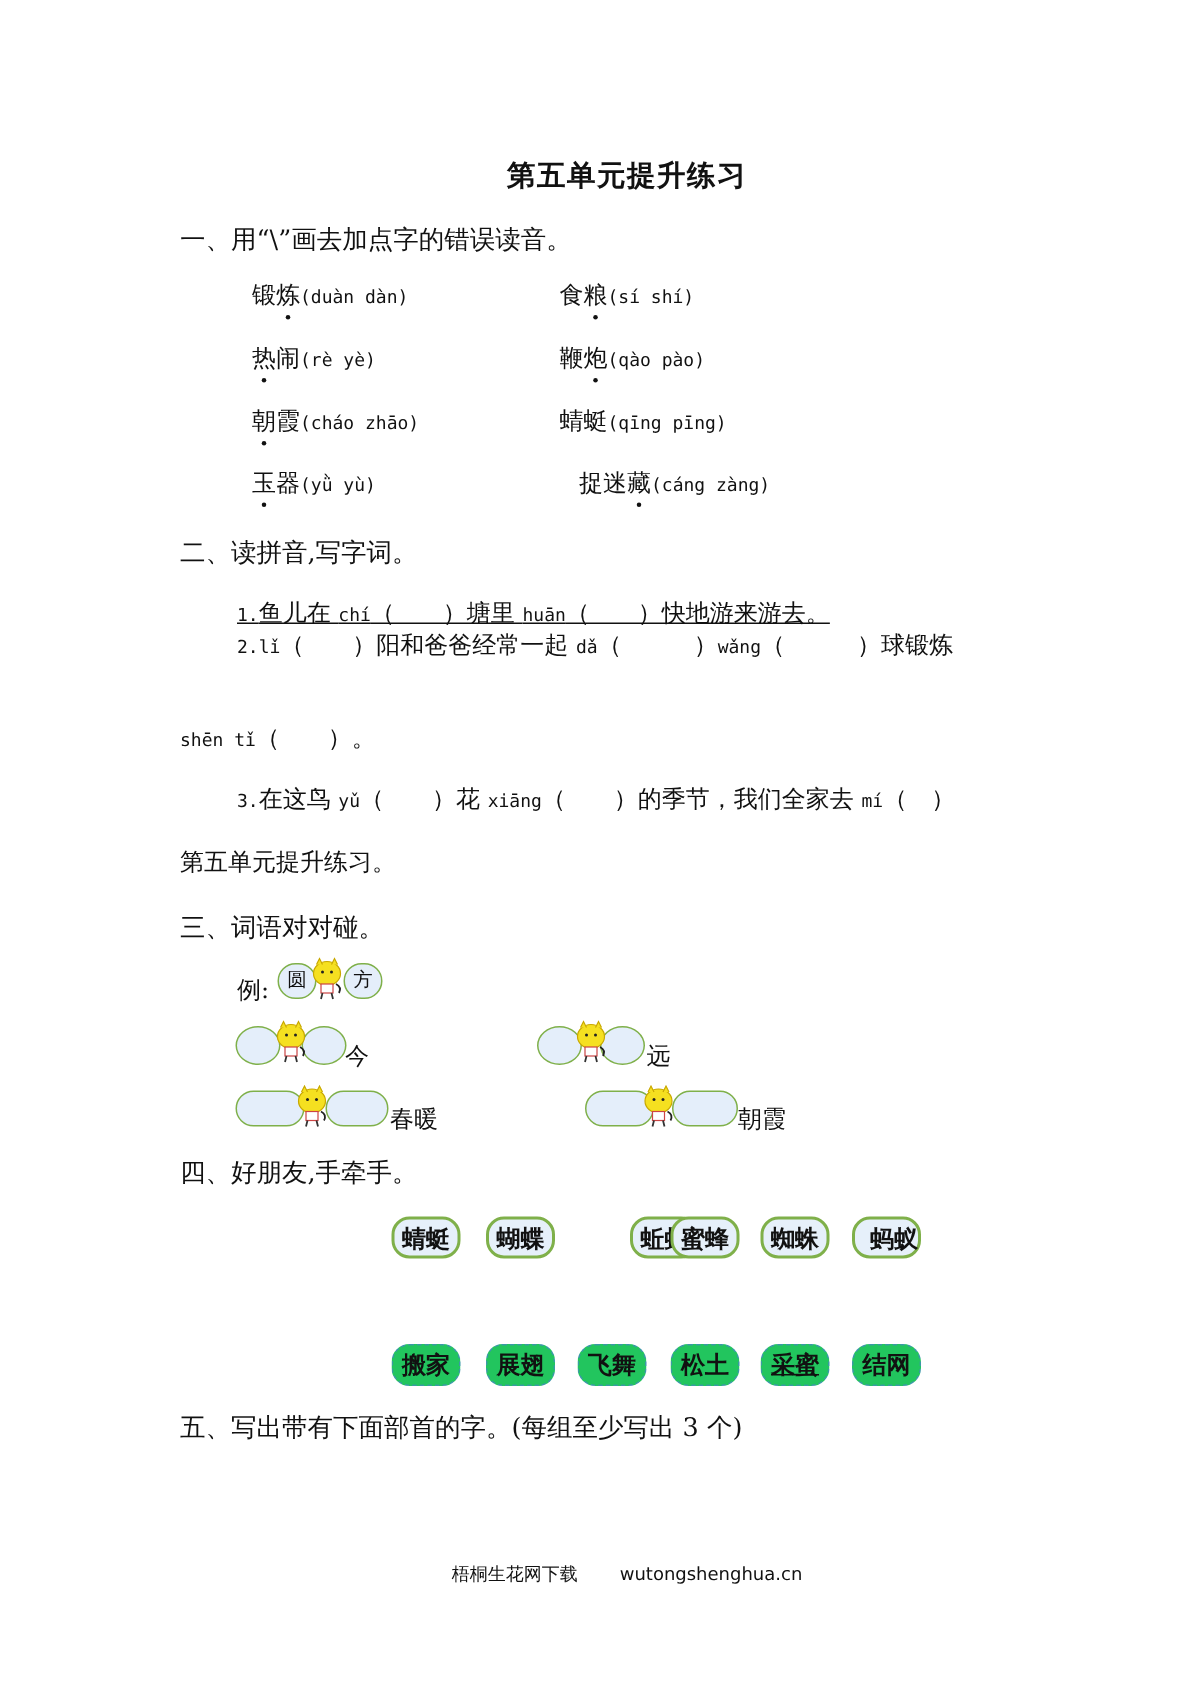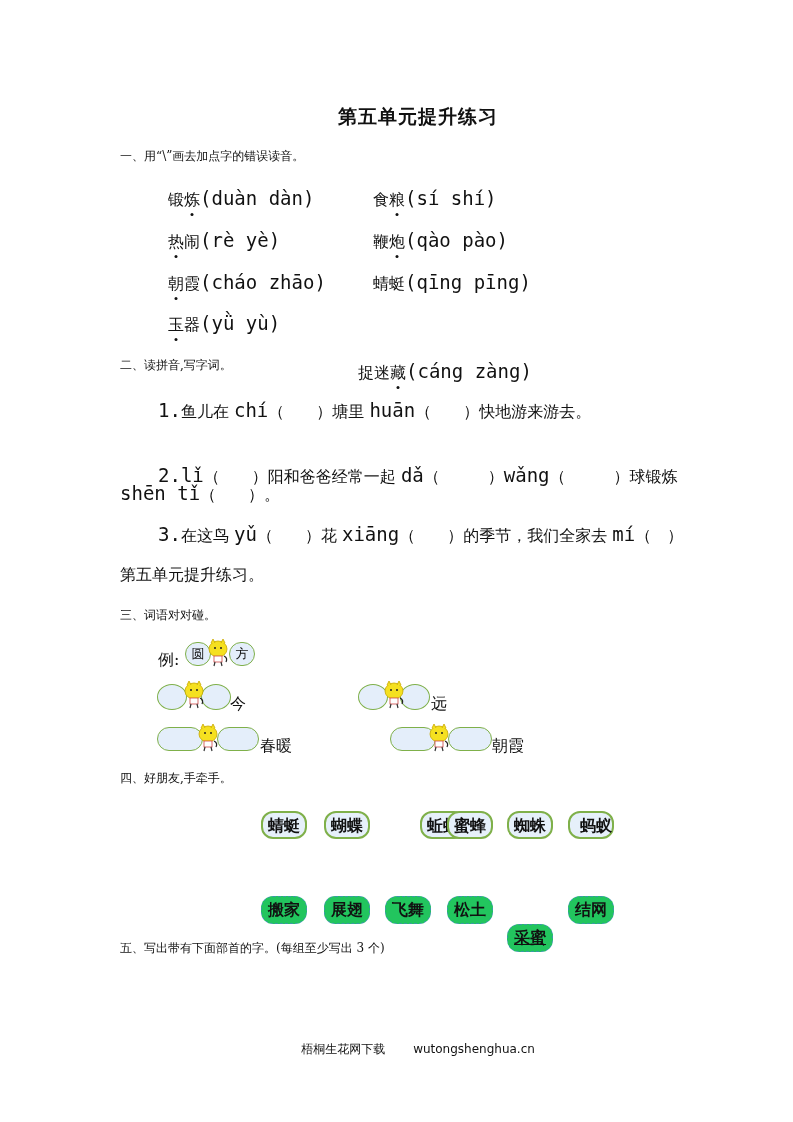--- a/index.html
+++ b/index.html
@@ -11,30 +11,30 @@
       position: relative; overflow: hidden;
       font-family: "DejaVu Serif", "Liberation Serif", serif;
       color: #111;
     }
     .abs { position: absolute; white-space: nowrap; }
     .title {
       left: 0; width: 836px; text-align: center; top: 104px;
       font-size: 19px; font-weight: bold; letter-spacing: 1px;
       font-family: "DejaVu Sans", "Liberation Sans", sans-serif;
     }
-    .sec { left: 120px; font-size: 12px; }
+    .sec { left: 120px; font-size: 17px; }
     .line { font-size: 16px; }
     .pinyin-item { font-size: 16px; }
     .dot { position: relative; display: inline-block; }
     .dot::after {
       content: ""; position: absolute; left: 50%; bottom: -5px;
       width: 3px; height: 3px; border-radius: 50%;
       background: #111; transform: translateX(-50%);
     }
-    .mono { font-family: "DejaVu Sans Mono", "Liberation Mono", monospace; font-size: 19px; }
+    .mono { font-family: "DejaVu Sans Mono", "Liberation Mono", monospace; font-size: 12px; }
 
     
     .bubble-pair { position: absolute; height: 28px; }
     .bubble {
       position: absolute; top: 0; height: 24px;
       background: #e4eefa; border: 1.5px solid #7fb04a;
       border-radius: 14px; box-sizing: border-box;
       font-size: 13px; text-align: center; line-height: 21px;
       font-family: "DejaVu Sans", sans-serif;
     }
@@ -84,31 +84,31 @@
 <div class="abs pinyin-item" style="left:168px; top:271px;">
   <span class="dot">朝</span><span>霞</span><span class="mono">(cháo  zhāo)</span>
 </div>
 <div class="abs pinyin-item" style="left:373px; top:271px;">
   <span>蜻蜓</span><span class="mono">(qīng  pīng)</span>
 </div>
 
 <div class="abs pinyin-item" style="left:168px; top:312px;">
   <span class="dot">玉</span><span>器</span><span class="mono">(yǜ  yù)</span>
 </div>
-<div class="abs pinyin-item" style="left:358px; top:312px;margin-top:48px;">
+<div class="abs pinyin-item" style="left:386px; top:312px;">
   <span>捉迷</span><span class="dot">藏</span><span class="mono">(cáng  zàng)</span>
 </div>
 
 <div class="abs sec" style="top:357px;">二、读拼音,写字词。</div>
 
-<div class="abs line" style="left:158px; top:399px;">
+<div class="abs line" style="left:158px; top:399px;text-decoration:underline;">
   <span class="mono">1.</span><span>鱼儿在 </span><span class="mono">chí</span><span>（　　）塘里 </span><span class="mono">huān</span><span>（　　）快地游来游去。</span>
 </div>
 
-<div class="abs line" style="left:158px; top:464px;">
+<div class="abs line" style="left:158px; top:420px;">
   <span class="mono">2.</span><span class="mono">lǐ</span><span>（　　）阳和爸爸经常一起 </span><span class="mono">dǎ</span><span>（　　　）</span><span class="mono">wǎng</span><span>（　　　）球锻炼</span>
 </div>
 <div class="abs line" style="left:120px; top:482px;">
   <span class="mono">shēn tǐ</span><span>（　　）。</span>
 </div>
 
 <div class="abs line" style="left:158px; top:523px;">
   <span class="mono">3.</span><span>在这鸟 </span><span class="mono">yǔ</span><span>（　　）花 </span><span class="mono">xiāng</span><span>（　　）的季节，我们全家去 </span><span class="mono">mí</span><span>（　）</span>
 </div>
 <div class="abs line" style="left:120px; top:565px;">第五单元提升练习。</div>
@@ -197,20 +197,20 @@
 <div class="tag insect" style="left:324px; top:811px;">蝴蝶</div>
 <div class="tag insect" style="left:385px; top:811px;margin-left:35px;">蚯蚓</div>
 <div class="tag insect" style="left:447px; top:811px;">蜜蜂</div>
 <div class="tag insect" style="left:507px; top:811px;">蜘蛛</div>
 <div class="tag insect" style="left:568px; top:811px;text-align:right;">蚂蚁</div>
 
 <div class="tag action" style="left:261px; top:896px;">搬家</div>
 <div class="tag action" style="left:324px; top:896px;border-radius:11px;">展翅</div>
 <div class="tag action" style="left:385px; top:896px;">飞舞</div>
 <div class="tag action" style="left:447px; top:896px;">松土</div>
-<div class="tag action" style="left:507px; top:924px;text-decoration:underline;">采蜜</div>
+<div class="tag action" style="left:507px; top:896px;text-decoration:underline;">采蜜</div>
 <div class="tag action" style="left:568px; top:896px;">结网</div>
 
 <div class="abs sec" style="top:940px;">五、写出带有下面部首的字。(每组至少写出 3 个)</div>
 
 <div class="abs footer">
   <span class="cn">梧桐生花网下载</span><span class="url">wutongshenghua.cn</span>
 </div>
 
 </body></html>

